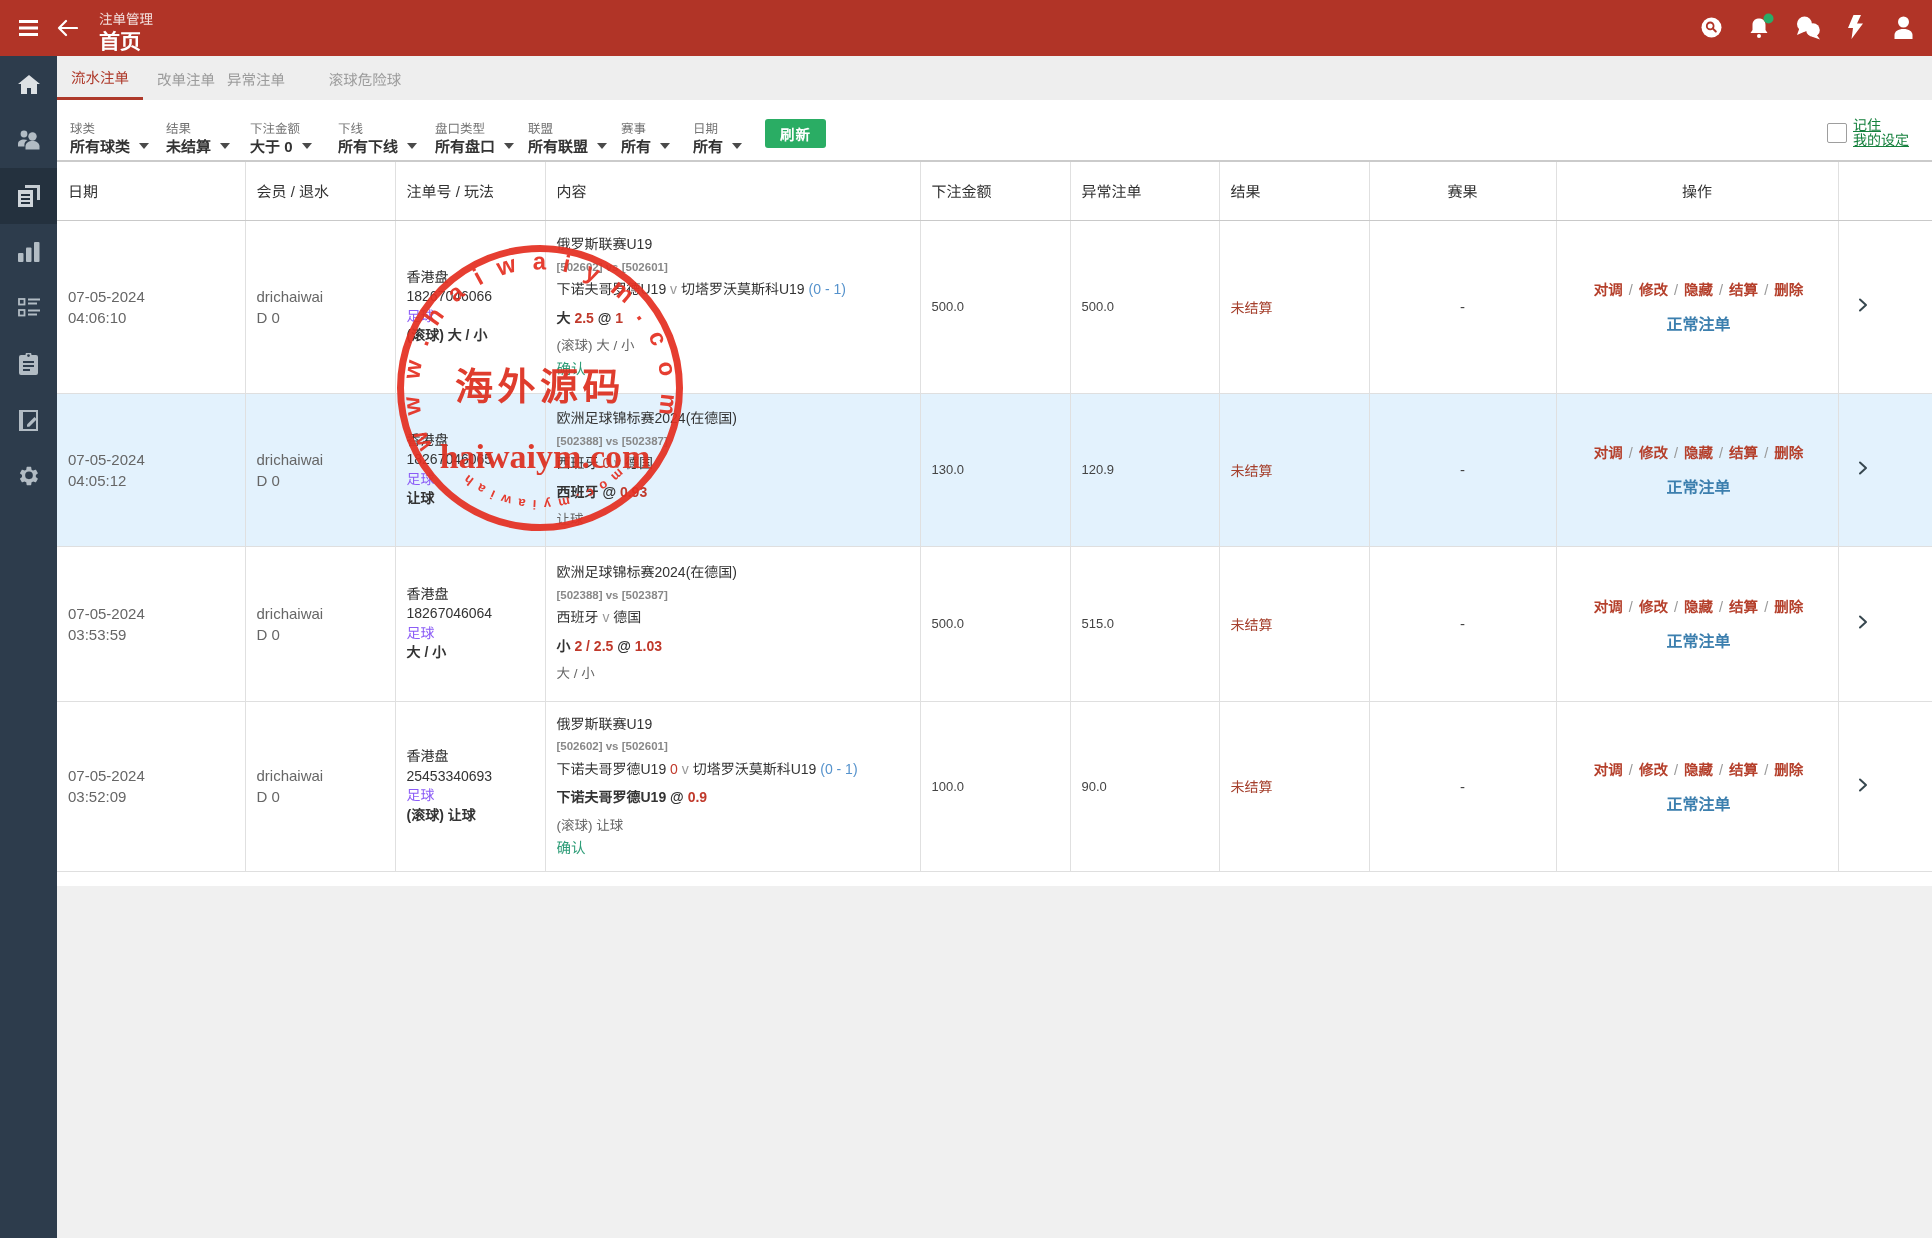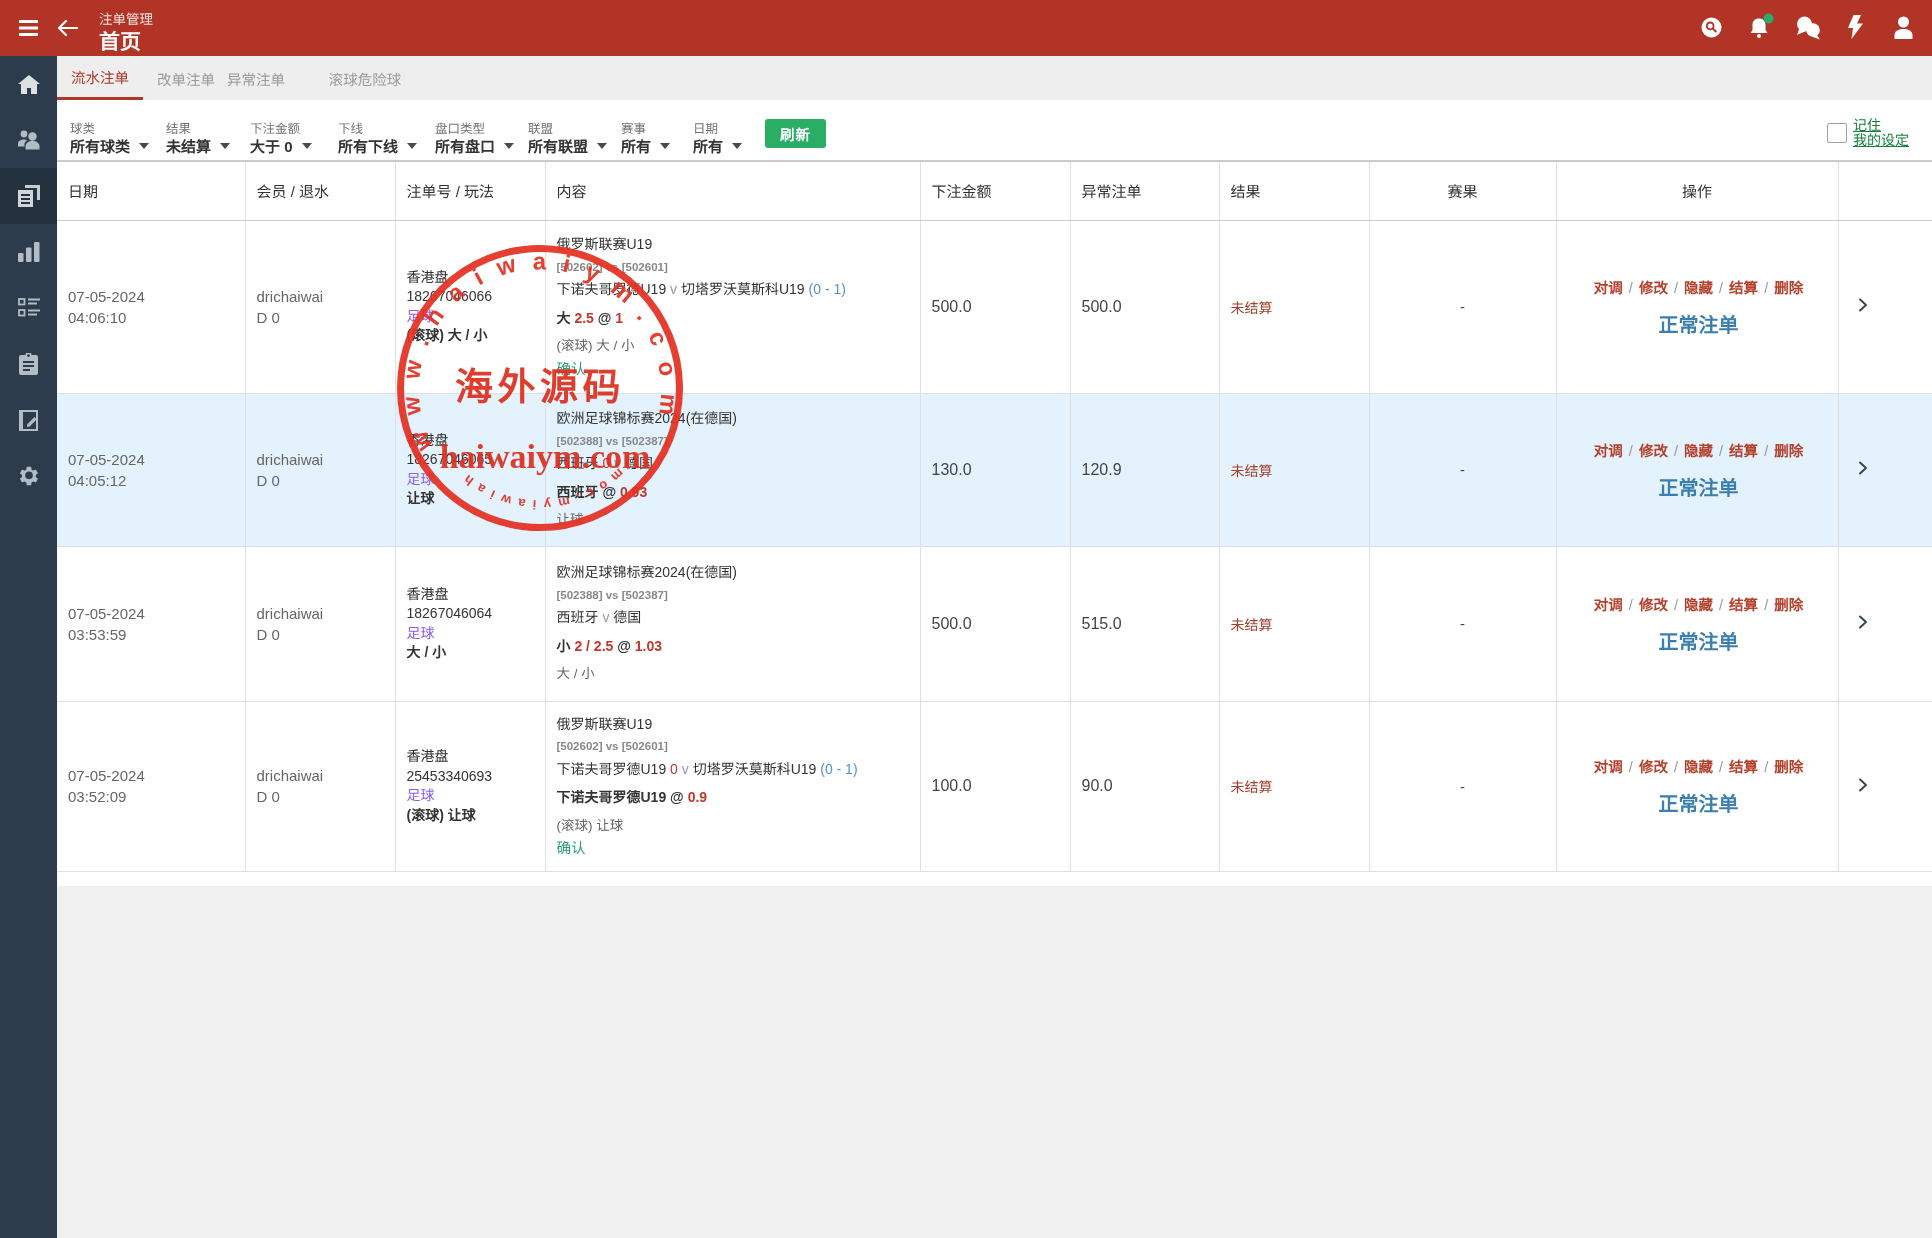--- a/index.html
+++ b/index.html
@@ -51,27 +51,27 @@
   .bn .bd { font-weight:bold; }
   .ct { font-size:14px; color:#333; }
   .ct .l { line-height:22.5px; white-space:nowrap; }
   .ct .vs { font-size:11.5px; font-weight:bold; color:#888; }
   .ct .bet { font-weight:bold; margin:6px 0; font-size:14px; }
   .ct .sub { font-size:13.5px; color:#666; }
   .ct .ok { font-size:14.5px; color:#2e9d78; }
   .red { color:#c0392b; }
   .blu { color:#5592cc; }
   .gv { color:#999; }
-  .amt { color:#444; font-size:16px; }
+  .amt { color:#444; font-size:13px; }
   .res { color:#a5402d; font-size:14px; }
   .score { text-align:center; padding-left:0; color:#444; }
   .ops { text-align:center; padding-left:3px; }
   .ops .links { font-size:14.5px; font-weight:bold; color:#b5402c; }
   .ops .links .sep { color:#999; font-weight:normal; padding:0 2px; }
-  .ops .normal { font-size:20px; font-weight:bold; color:#3c7fae; margin-top:12px; }
+  .ops .normal { font-size:16px; font-weight:bold; color:#3c7fae; margin-top:12px; }
   .chev { text-align:left; padding-left:17px; }
 
   .belowgray { position:absolute; left:57px; top:886px; width:1875px; height:352px; background:#f0f0f0; }
 
   
   .stamp { position:absolute; left:393px; top:241px; width:294px; height:294px; z-index:10; opacity:0.93; }
 </style>
 </head>
 <body>
 

